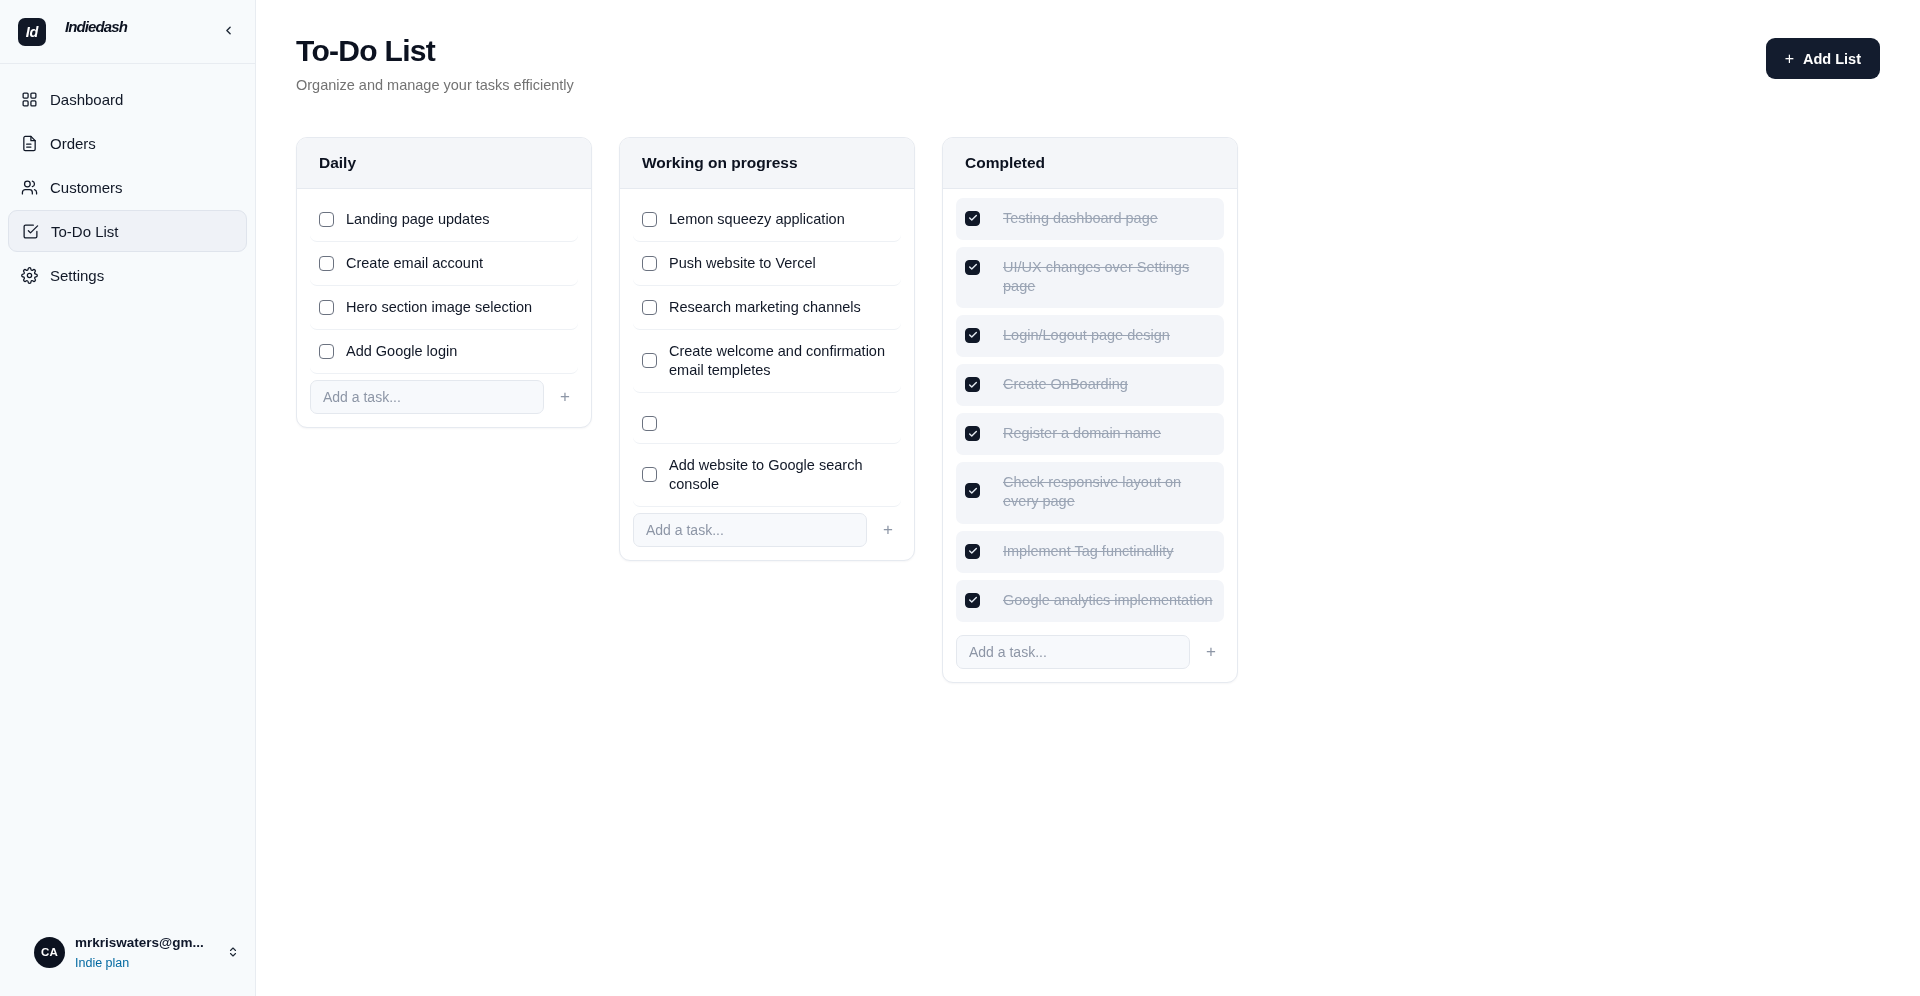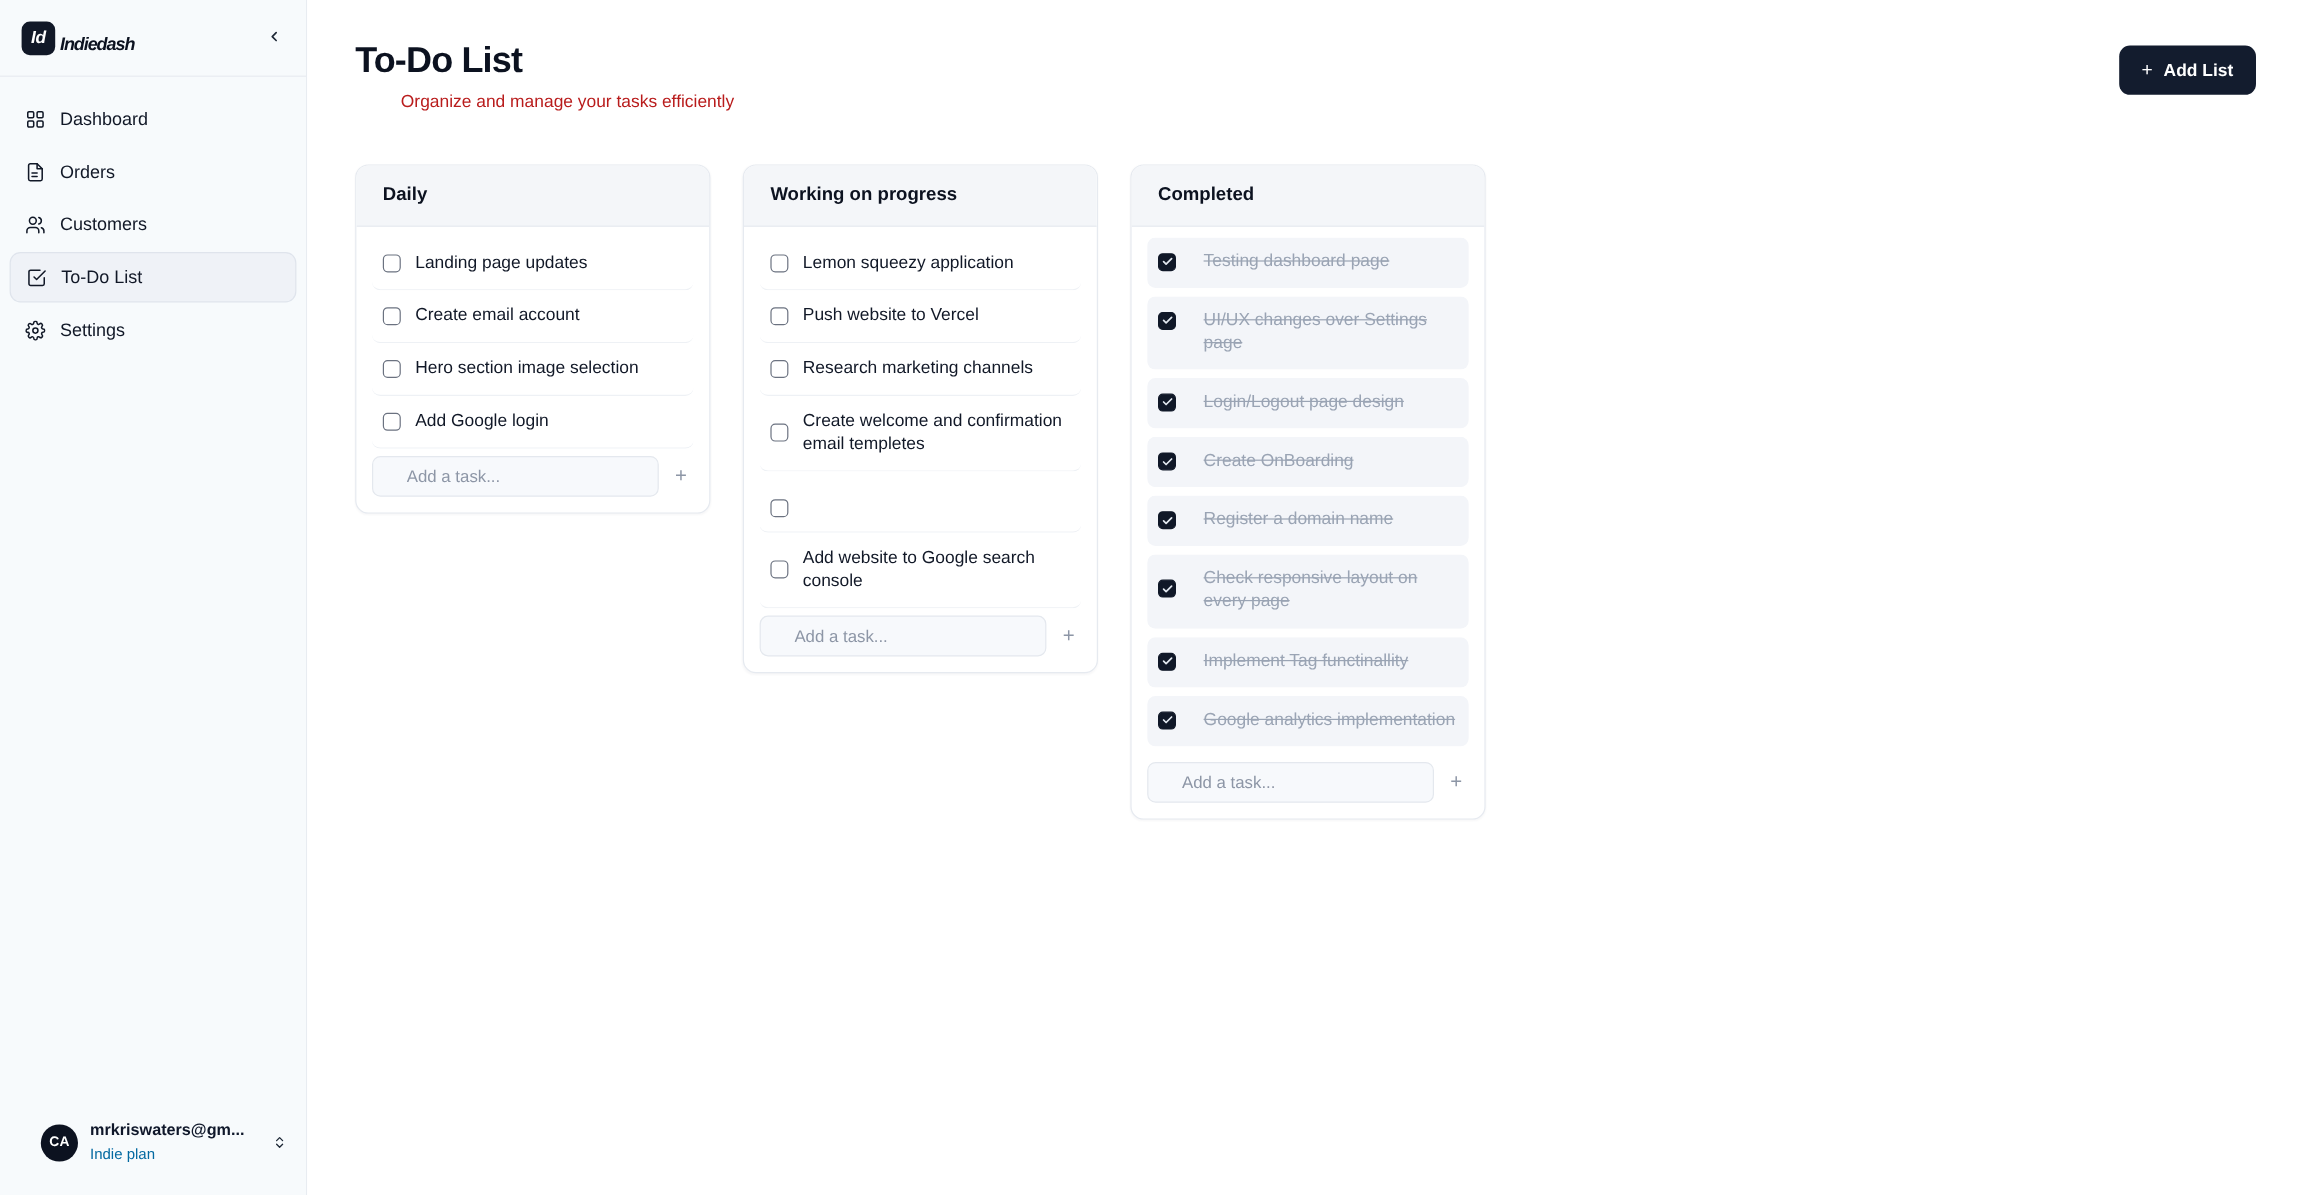--- a/index.html
+++ b/index.html
@@ -41,22 +41,22 @@
     min-height: 64px;
     display: flex;
     align-items: center;
     padding: 0 14px 0 18px;
     border-bottom: 1px solid #e8ecf1;
     gap: 8px;
   }
 
   .logo-wrap {
     display: flex;
-    align-items: flex-end;
-    gap: 4px;
+    align-items: flex-start;
+    gap: 19px;
     flex: 1;
   }
 
   .logo-mark {
     width: 28px;
     height: 28px;
     border-radius: 7px;
     background: #111827;
     color: #ffffff;
     font-size: 14.5px;
@@ -184,23 +184,22 @@
   }
   .page-title {
     font-size: 30px;
     font-weight: bold;
     letter-spacing: -0.7px;
     color: #0c1220;
     line-height: 1.15;
   }
   .page-sub {
     font-size: 14.5px;
-    color: #b91c1c;
+    color: #737373;
     margin-top: 8px;
-    margin-left: 38px;
   }
 
   .add-list-btn {
     display: flex;
     align-items: center;
     gap: 9px;
     background: #131c2e;
     color: #ffffff;
     border: none;
     border-radius: 9px;
@@ -297,21 +296,21 @@
     align-items: center;
     gap: 8px;
     padding: 6px 0 0 0;
   }
   .add-input {
     flex: 1;
     height: 34px;
     border-radius: 7px;
     border: 1px solid #e4e8ee;
     background: #f7f9fc;
-    padding: 0 28px;
+    padding: 0 12px;
     font-size: 14px;
     font-family: inherit;
     color: #0f172a;
     outline: none;
   }
   .add-input::placeholder { color: #8d96a6; }
   .add-plus {
     width: 26px; height: 26px;
     display: flex; align-items: center; justify-content: center;
     color: #8d96a6;

